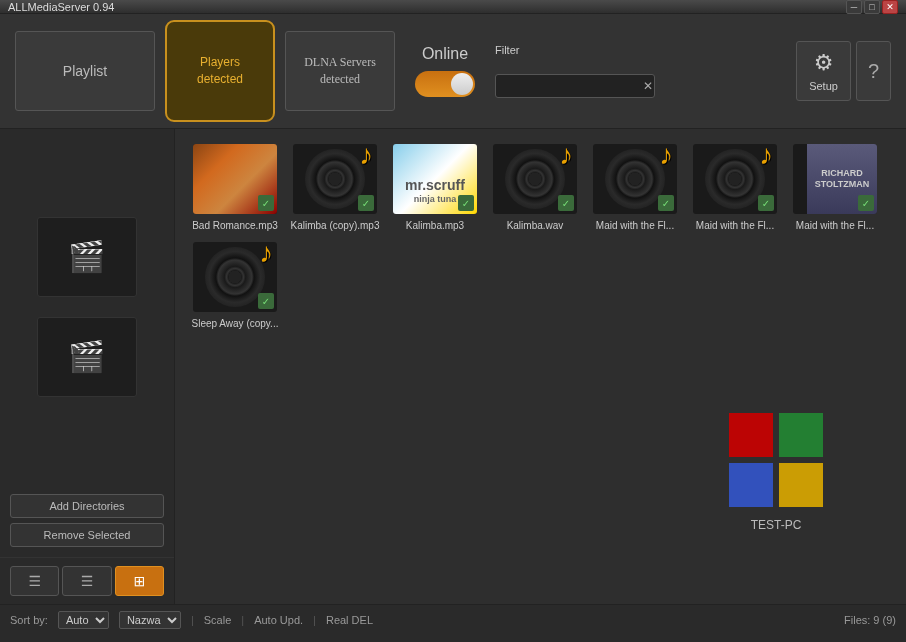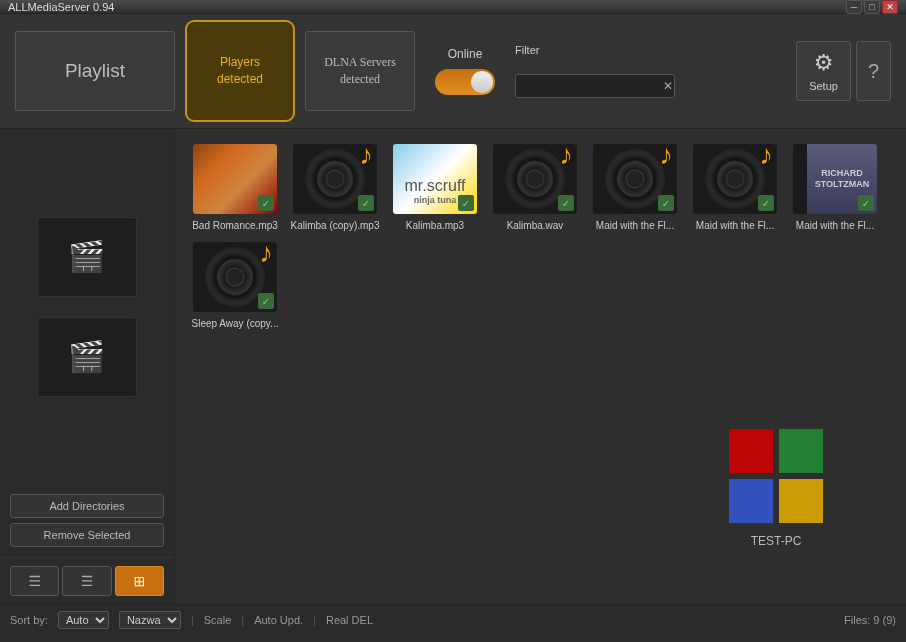--- a/index.html
+++ b/index.html
@@ -61,27 +61,27 @@
       align-items: center;
       padding: 10px 15px;
       gap: 10px;
       border-bottom: 1px solid #222;
     }
 
     .playlist-btn {
       background: #3a3a3a;
       border: 1px solid #555;
       border-radius: 3px;
-      width: 160px;
+      width: 140px;
       height: 80px;
       display: flex;
       align-items: center;
       justify-content: center;
       color: #bbb;
-      font-size: 19px;
+      font-size: 14px;
       cursor: pointer;
     }
 
     .players-btn {
       background: #4a3a0a;
       border: 2px solid #c8901e;
       border-radius: 9px;
       width: 110px;
       height: 102px;
       display: flex;
@@ -115,21 +115,21 @@
 
     .online-section {
       display: flex;
       flex-direction: column;
       align-items: center;
       gap: 8px;
       padding: 10px;
     }
     .online-label {
       color: #ccc;
-      font-size: 12px;
+      font-size: 16px;
     }
     .toggle-switch {
       width: 60px;
       height: 26px;
       background: linear-gradient(180deg, #c87010, #e09020);
       border-radius: 13px;
       display: flex;
       align-items: center;
       padding: 2px;
       cursor: pointer;
@@ -356,21 +356,21 @@
       color: #ccc;
       text-align: center;
       line-height: 1.3;
       max-width: 90px;
       word-break: break-word;
     }
 
     
     .windows-logo-area {
       position: absolute;
-      bottom: 56px;
+      bottom: 72px;
       right: 80px;
       display: flex;
       flex-direction: column;
       align-items: center;
       gap: 8px;
     }
     .windows-logo {
       width: 100px;
       height: 100px;
     }
@@ -562,21 +562,21 @@
             </div>
             <div class="check-badge">✓</div>
           </div>
           <span class="file-label">Kalimba (copy).mp3</span>
         </div>
 
         <div class="file-item">
           <div class="file-thumb">
             <div class="album-art-ms">
               <div style="font-size:8px;line-height:1.2;padding:2px;">
-                <div style="font-size:16px;font-weight:normal;color:#555;margin-top:24px;">mr.scruff</div>
+                <div style="font-size:14px;font-weight:bold;color:#555;margin-top:24px;">mr.scruff</div>
                 <div style="font-size:9px;color:#666;">ninja tuna</div>
               </div>
             </div>
             <div class="check-badge">✓</div>
           </div>
           <span class="file-label">Kalimba.mp3</span>
         </div>
 
         <div class="file-item">
           <div class="file-thumb">

